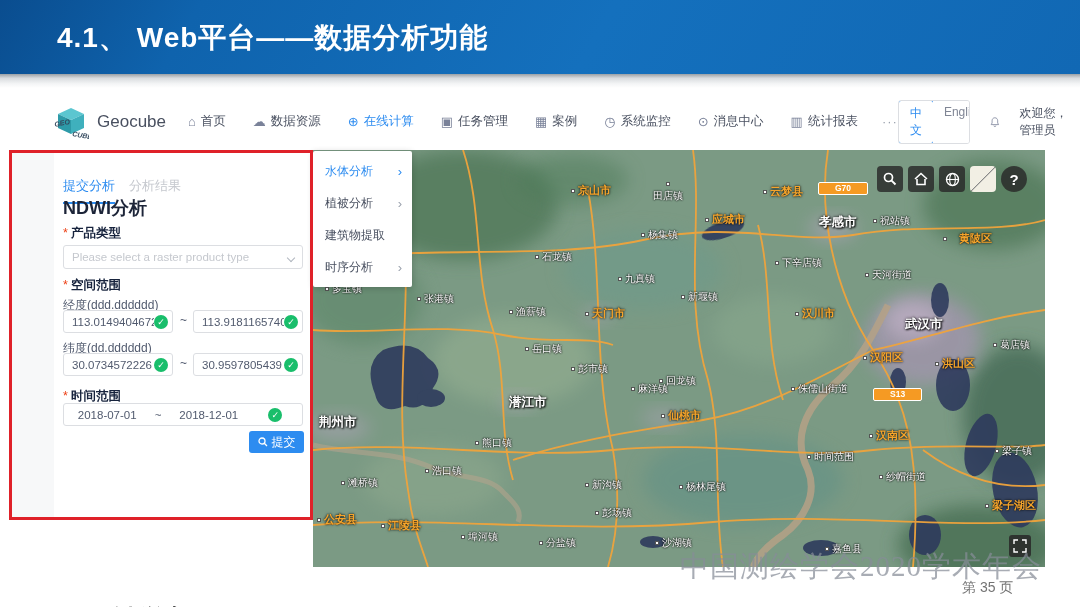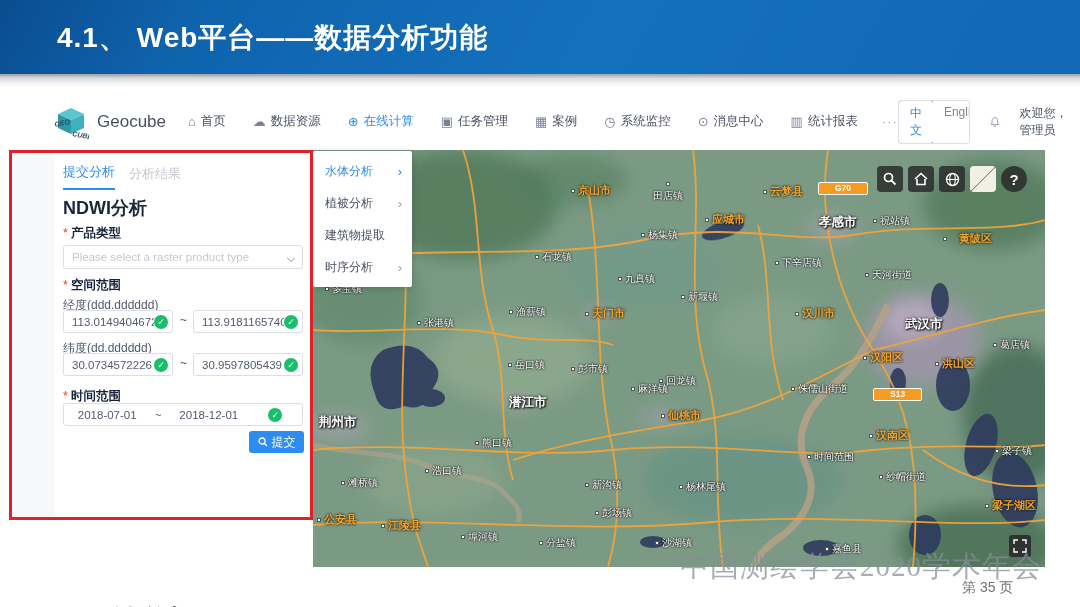--- a/index.html
+++ b/index.html
@@ -45,21 +45,21 @@
   .road-badge { position:absolute; background:#f59a23; color:#fff; font-size:8.5px; font-weight:bold; padding:1px 16px; border-radius:2px; border:1px solid #fff; line-height:1.1; pointer-events:none; }
   .map-toolbar { position:absolute; top:16px; right:18px; display:flex; gap:5px; }
   .map-btn { width:26px; height:26px; background:rgba(40,40,40,.82); border-radius:4px; display:flex; align-items:center; justify-content:center; cursor:pointer; }
   .map-btn.light { background:linear-gradient(135deg,#f2efe4 49%,#8a8a8a 50%,#f2efe4 53%); }
   .map-btn.round { border-radius:50%; color:#fff; font-weight:bold; font-size:15px; }
   .fullscreen-btn { position:absolute; right:14px; bottom:10px; width:22px; height:22px; background:rgba(40,40,40,.85); border-radius:3px; display:flex; align-items:center; justify-content:center; cursor:pointer; }
 
   
   .panel-gutter { position:absolute; left:11px; top:2px; width:43px; height:366px; background:#f7f8f9; }
   .panel { position:absolute; left:54px; top:0; width:256px; height:420px; background:#fff; font-size:12px; }
-  .tabs { position:absolute; left:9px; top:13px; display:flex; gap:14px; font-size:13px;align-items:flex-end; }
+  .tabs { position:absolute; left:9px; top:27px; display:flex; gap:14px; font-size:13px; }
   .tab { padding-bottom:7px; color:#c5c8ce; cursor:pointer; }
   .tab.active { color:#2d8cf0; border-bottom:2px solid #2d8cf0; }
   .panel-title { position:absolute; left:9px; top:46px; font-size:18px; font-weight:bold; color:#1c2438; }
   .field-label { position:absolute; left:9px; font-size:12.5px; font-weight:bold; color:#17233d; }
   .field-label .req { color:#ed3f14; margin-right:3px; font-weight:normal; }
   .sub-label { position:absolute; left:9px; font-size:12px; color:#515a6e; }
   .select-box { position:absolute; left:9px; top:95px; width:240px; height:24px; border:1px solid #dcdee2; border-radius:3px; background:#fff; display:flex; align-items:center; padding:0 22px 0 8px; cursor:pointer; }
   .select-box .placeholder { color:#c5c8ce; font-size:11.5px; overflow:hidden; white-space:nowrap; }
   .chev { position:absolute; right:8px; top:9px; width:6px; height:6px; border-right:1.5px solid #b0b6bf; border-bottom:1.5px solid #b0b6bf; transform:rotate(45deg); }
   .input { position:absolute; height:23px; border:1px solid #dcdee2; border-radius:3px; background:#fff; display:flex; align-items:center; padding:0 4px 0 8px; color:#515a6e; font-size:11.5px; }
@@ -282,29 +282,29 @@
               <span class="marker"></span>
               <span>汉川市</span>
             </div>
             <div class="map-label city-white" style="left: 592px; top: 166px;">
               <span>武汉市</span>
             </div>
             <div class="map-label town" style="left: 12px; top: 132px;">
               <span class="marker"></span>
               <span>多宝镇</span>
             </div>
-            <div class="map-label town" style="left: 104px; top: 142px; margin-top: 24px;">
+            <div class="map-label town" style="left: 104px; top: 142px;">
               <span class="marker"></span>
               <span>张港镇</span>
             </div>
             <div class="map-label town" style="left: 196px; top: 155px;">
               <span class="marker"></span>
               <span>渔薪镇</span>
             </div>
-            <div class="map-label town" style="left: 195px; top: 192px; margin-top: 16px;">
+            <div class="map-label town" style="left: 212px; top: 192px;">
               <span class="marker"></span>
               <span>岳口镇</span>
             </div>
             <div class="map-label town" style="left: 318px; top: 232px;">
               <span class="marker"></span>
               <span>麻洋镇</span>
             </div>
             <div class="map-label town" style="left: 346px; top: 208px; margin-top: 16px;">
               <span class="marker"></span>
               <span>回龙镇</span>

